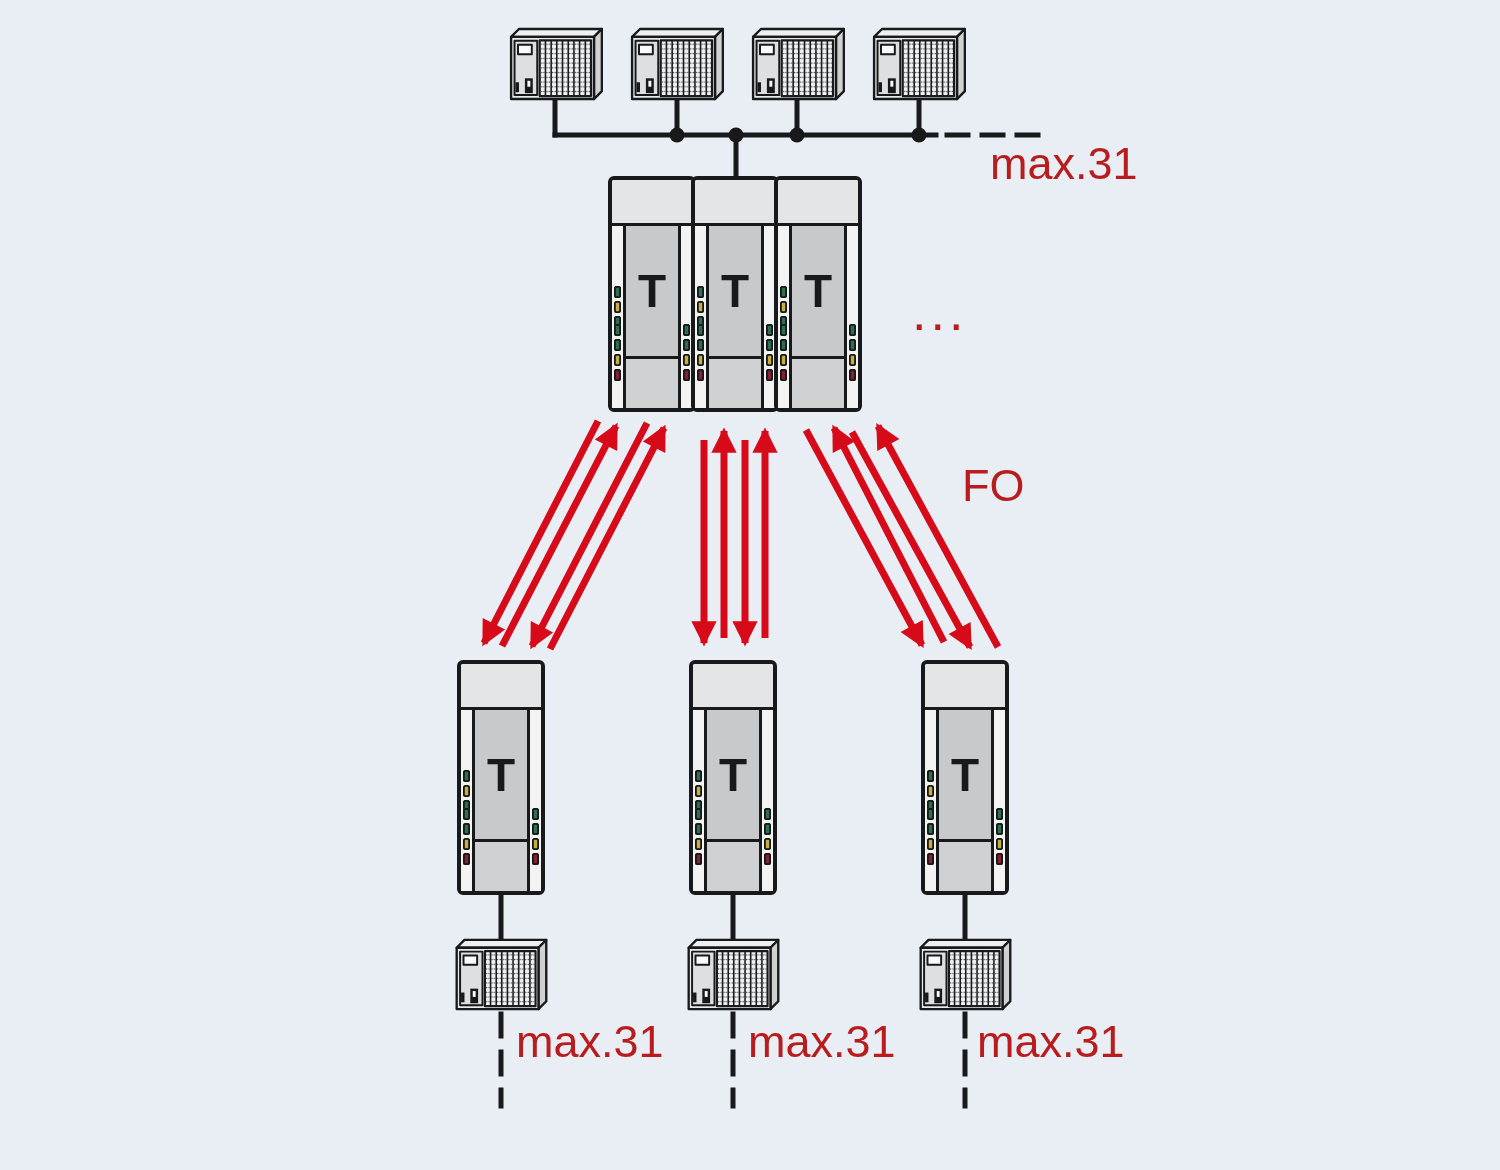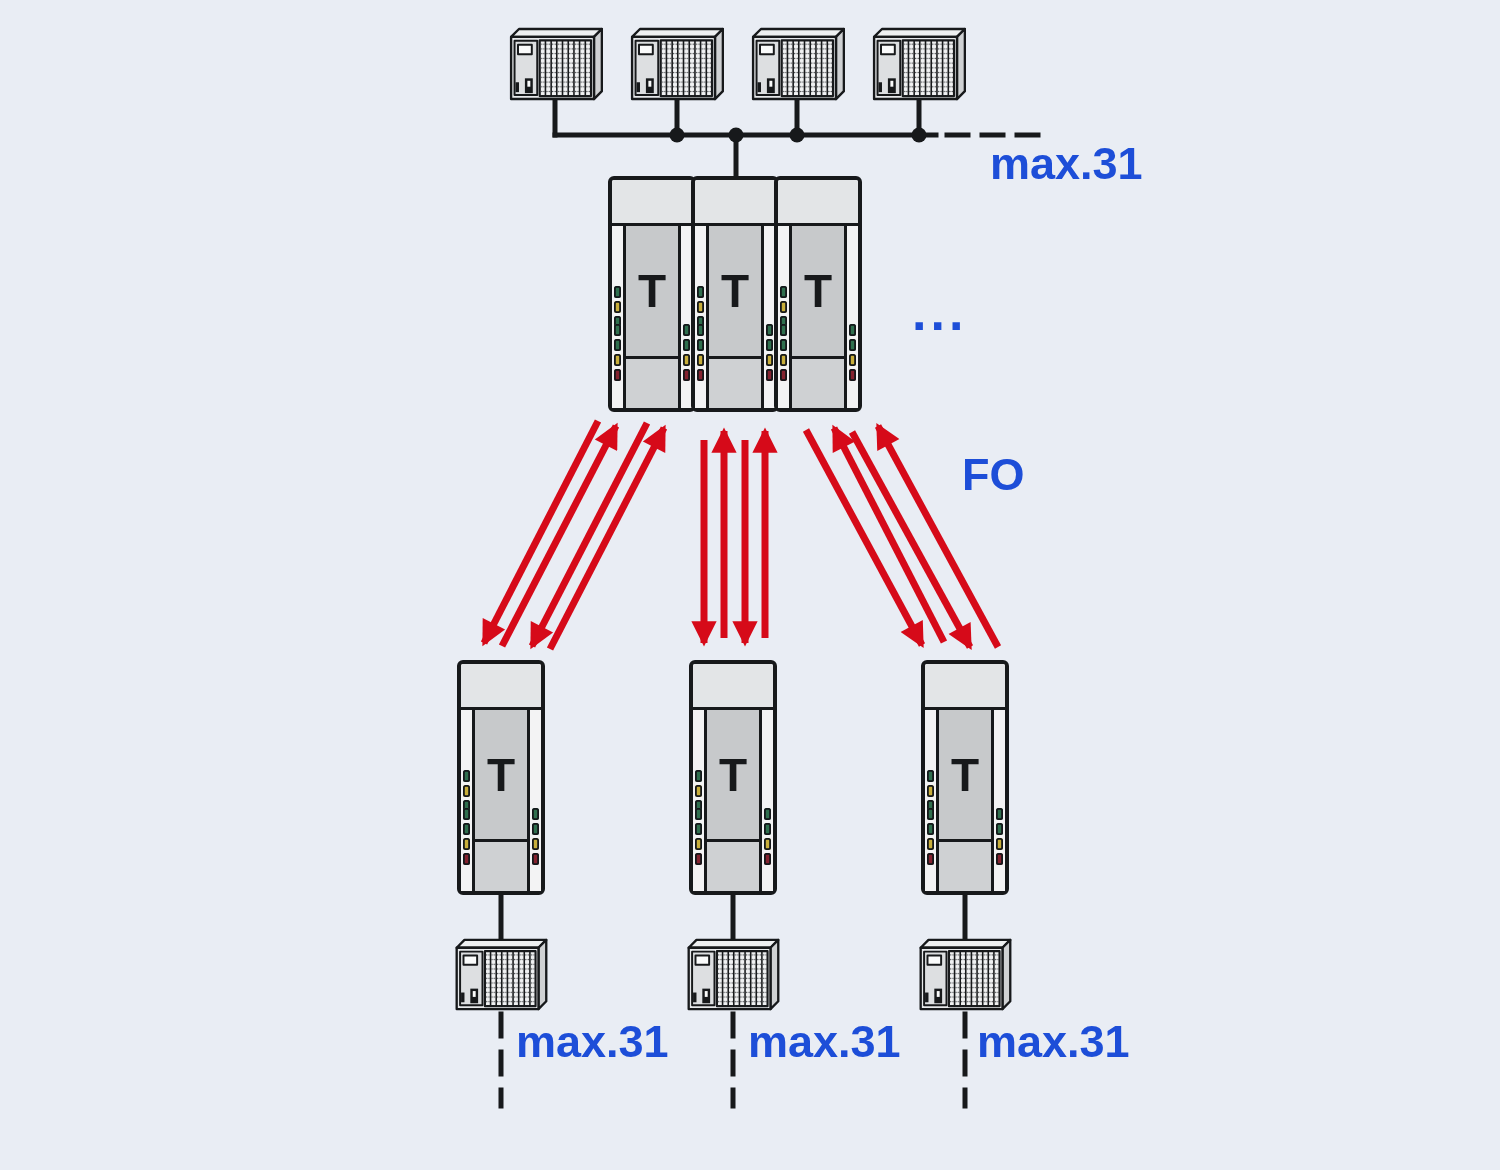--- a/index.html
+++ b/index.html
@@ -1,19 +1,19 @@
 <!DOCTYPE html>
 <html><head>
 <meta charset="utf-8">
 <style>
   html,body{margin:0;padding:0;}
   .stage{position:relative;width:1500px;height:1170px;background:#e9edf4;overflow:hidden;
          font-family:"Liberation Sans",sans-serif;}
   .layer{position:absolute;left:0;top:0;z-index:1;}
-  .lbl{position:absolute;z-index:3;font-weight:700;font-size:45px;color:#1d4ed8;white-space:nowrap;}
+  .lbl{position:absolute;z-index:3;font-weight:400;font-size:45px;color:#b91c1c;white-space:nowrap;}
   .ellipsis{font-size:52px;letter-spacing:4px;}
 
   
   .tmodule{position:absolute;z-index:2;box-sizing:border-box;border:4px solid #17191b;border-radius:6px;
            background:#f3f3f4;display:flex;flex-direction:column;}
   .tm-header{height:19%;background:#e3e5e7;border-bottom:3px solid #17191b;border-radius:2px 2px 0 0;}
   .tm-body{flex:1;display:flex;position:relative;}
   .tm-strip{width:11px;background:#f3f3f4;position:relative;}
   .tm-core{flex:1;display:flex;flex-direction:column;border-left:3px solid #17191b;border-right:3px solid #17191b;}
   .tm-panel{flex:1;background:#c7c9cb;border-bottom:3px solid #17191b;display:flex;align-items:center;justify-content:center;
@@ -303,18 +303,18 @@
             <i class="led g"></i>
             <i class="led y"></i>
             <i class="led r"></i>
           </div>
       </div>
     </div>
   </div>
 
   <div class="lbl" style="left:990px;top:138px">max.31</div>
   <div class="lbl ellipsis" style="left:912px;top:282px">...</div>
-  <div class="lbl" style="left:962px;top:449px">FO</div>
+  <div class="lbl" style="left:962px;top:460px">FO</div>
   <div class="lbl" style="left:516px;top:1016px">max.31</div>
   <div class="lbl" style="left:748px;top:1016px">max.31</div>
   <div class="lbl" style="left:977px;top:1016px">max.31</div>
 
 </div>
 
 </body></html>

